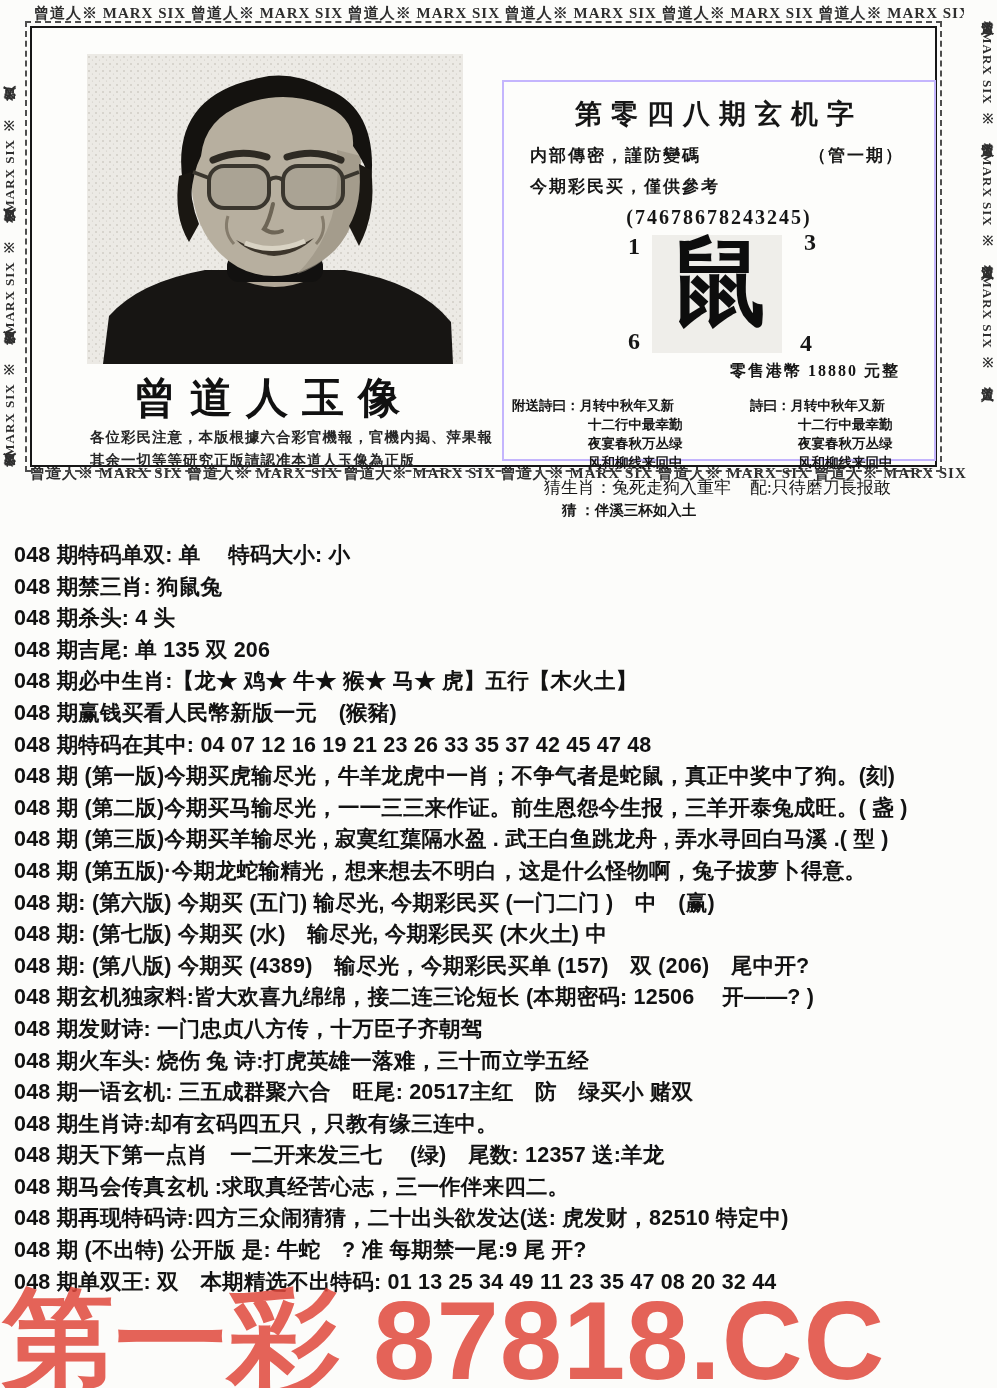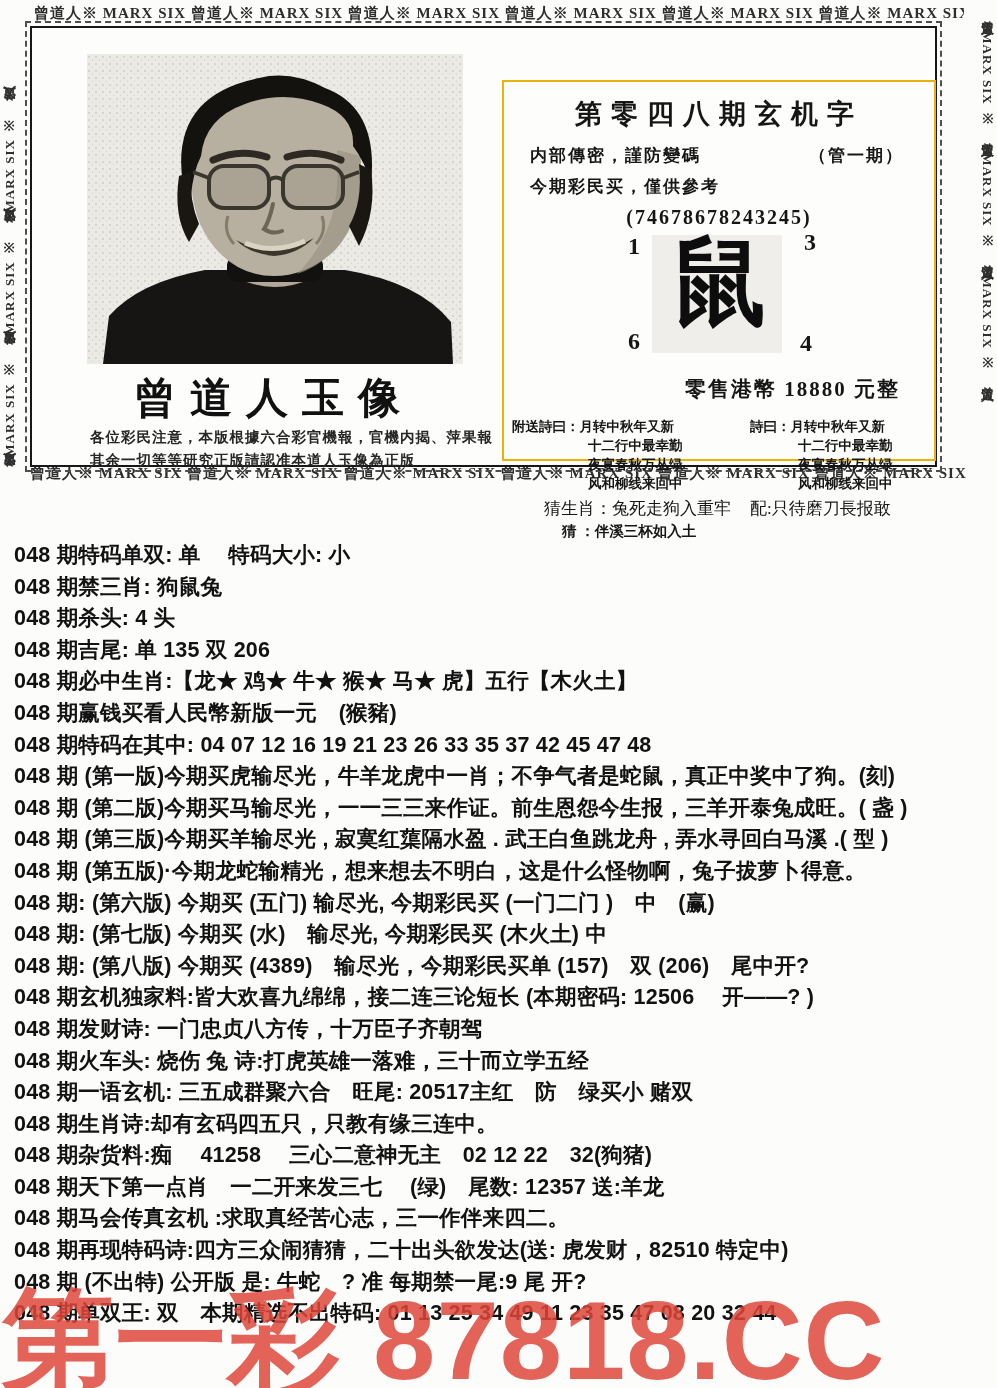--- a/index.html
+++ b/index.html
@@ -36,21 +36,21 @@
   }
   .portrait-note{
     position:absolute;left:58px;width:420px;white-space:nowrap;
     font-family:"Liberation Serif",serif;font-weight:700;
     font-size:14.5px;color:#272727;letter-spacing:1px;
   }
   .note1{top:400px;} .note2{top:423px;}
   
   .panel{
     position:absolute;left:470px;top:52px;width:430px;height:377px;
-    border:2px solid #eab308;background:#fdfdfb;
+    border:2px solid #c4b5fd;background:#fdfdfb;
     font-family:"Liberation Serif",serif;color:#161616;
   }
   .panel-title{
     margin-top:14px;text-align:center;font-size:27px;font-weight:700;
     letter-spacing:9px;
   }
   .panel-row{
     display:flex;justify-content:space-between;padding:0 30px 0 26px;
     font-size:17px;font-weight:700;margin-top:12px;letter-spacing:2px;gap:36px;
   }
@@ -61,22 +61,22 @@
   .zodiac-wrap{position:relative;width:210px;height:122px;margin:4px auto 0 auto;}
   .zodiac-bg{position:absolute;left:38px;top:2px;width:130px;height:118px;background:#efeeea;}
   .zodiac-char{
     position:absolute;left:0;right:0;top:-14px;text-align:center;
     font-size:96px;font-weight:900;font-family:"Liberation Serif",serif;color:#0d0d0d;
   }
   .corner-num{position:absolute;font-size:24px;font-weight:700;}
   .num-tl{left:14px;top:0;} .num-tr{right:8px;top:-4px;}
   .num-bl{left:14px;bottom:0;} .num-br{right:12px;bottom:-2px;}
   .price{
-    text-align:right;padding-right:34px;font-size:21px;font-weight:700;
-    letter-spacing:2px;margin-top:20px;
+    text-align:right;padding-right:34px;font-size:16px;font-weight:700;
+    letter-spacing:2px;margin-top:6px;
   }
   .poems{display:flex;margin-top:14px;font-size:13.5px;font-weight:700;line-height:19px;}
   .poem-col{white-space:nowrap;}
   .poem-col.left{width:246px;padding-left:8px;box-sizing:border-box;}
   .poem-head{display:flex;}
   .poem-label{flex:none;}
   .poem-indent-l{padding-left:76px;}
   .poem-indent-r{padding-left:48px;}
   .guess-row{display:flex;font-size:17px;font-weight:400;margin-top:4px;}
   .guess-left{width:246px;padding-left:40px;box-sizing:border-box;white-space:nowrap;}
@@ -224,21 +224,20 @@
     <div class="bline">048 期 (第三版)今期买羊输尽光 , 寂寞红蕖隔水盈 . 武王白鱼跳龙舟 , 弄水寻回白马溪 .( 型 )</div>
     <div class="bline">048 期 (第五版)·今期龙蛇输精光，想来想去不明白，这是什么怪物啊，兔子拔萝卜得意。</div>
     <div class="bline">048 期: (第六版) 今期买 (五门) 输尽光, 今期彩民买 (一门二门 )　中　(赢)</div>
     <div class="bline">048 期: (第七版) 今期买 (水)　输尽光, 今期彩民买 (木火土) 中</div>
     <div class="bline">048 期: (第八版) 今期买 (4389)　输尽光，今期彩民买单 (157)　双 (206)　尾中开?</div>
     <div class="bline">048 期玄机独家料:皆大欢喜九绵绵，接二连三论短长 (本期密码: 12506　 开——? )</div>
     <div class="bline">048 期发财诗: 一门忠贞八方传，十万臣子齐朝驾</div>
     <div class="bline">048 期火车头: 烧伤 兔 诗:打虎英雄一落难，三十而立学五经</div>
     <div class="bline">048 期一语玄机: 三五成群聚六合　旺尾: 20517主红　防　绿买小 赌双</div>
     <div class="bline">048 期生肖诗:却有玄码四五只，只教有缘三连中。</div>
-    <div class="bline">048 期杂货料:痴　 41258　 三心二意神无主　02 12 22　32(狗猪)</div>
     <div class="bline">048 期天下第一点肖　一二开来发三七　 (绿)　尾数: 12357 送:羊龙</div>
     <div class="bline">048 期马会传真玄机 :求取真经苦心志，三一作伴来四二。</div>
     <div class="bline">048 期再现特码诗:四方三众闹猜猜，二十出头欲发达(送: 虎发财，82510 特定中)</div>
     <div class="bline">048 期 (不出特) 公开版 是: 牛蛇　? 准 每期禁一尾:9 尾 开?</div>
     <div class="bline">048 期单双王: 双　本期精选不出特码: 01 13 25 34 49 11 23 35 47 08 20 32 44</div>
   </div>
 
   <div class="watermark">第一彩 87818.CC</div>
 
 </div>

